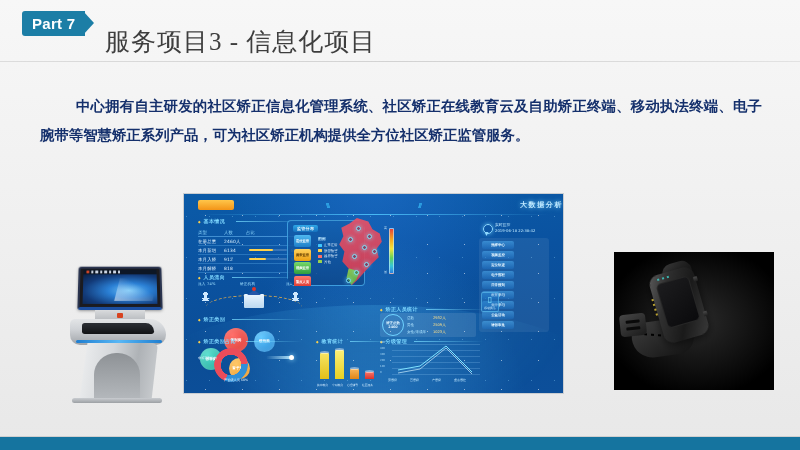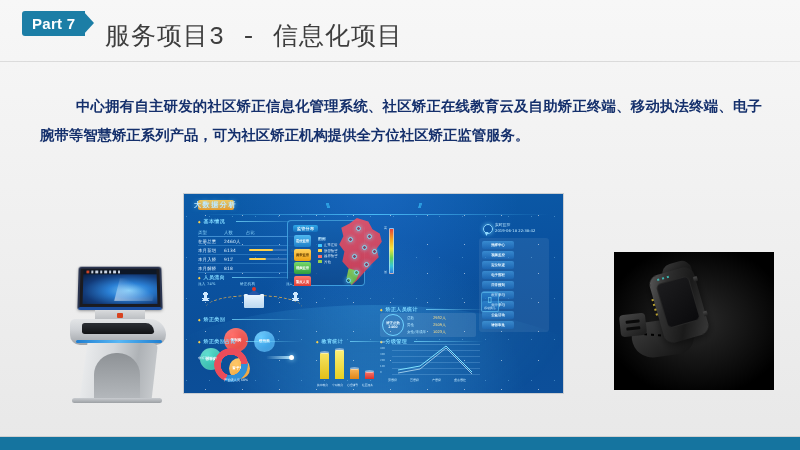--- a/index.html
+++ b/index.html
@@ -19,23 +19,23 @@
     font-size:15px; font-weight:bold; letter-spacing:.3px;
     padding:0 9px 0 10px; border-radius:3px 0 0 3px;
   }
   .part-tag-arrow {
     position:absolute; left:83px; top:11px; width:0; height:0;
     border-top:12.5px solid transparent;
     border-bottom:12.5px solid transparent;
     border-left:11px solid #1c7ea6;
   }
   .header-title {
-    position:absolute; left:105px; top:19px;
+    position:absolute; left:105px; top:25px;
     font-size:25px; color:#3e3e3e; letter-spacing:1px;
-    font-family:Liberation Mono, monospace;
+    font-family:Liberation Serif, serif;
   }
   .header-rule {
     position:absolute; left:0; top:61px; width:800px; height:1px;
     background:linear-gradient(90deg,#dcdcdc,#d2d2d2 50%,#e2e2e2);
   }
 
   
   .logo { position:absolute; right:20px; top:7px; width:64px; height:50px; }
   .logo-mark {
     width:28px; height:28px; margin:0 auto;
@@ -144,21 +144,21 @@
     background-size:37px 29px, 23px 41px;
     background-position:3px 7px, 14px 2px;
   }
   .dash-swoosh {
     position:absolute; left:-10%; bottom:-28%; width:120%; height:72%;
     border-radius:50%;
     background:radial-gradient(ellipse at 50% 0%, rgba(90,200,255,.20), transparent 62%);
   }
 
   .dash-title {
-    position:absolute; left:0; top:6px; width:100%; text-align:left;
+    position:absolute; left:0; top:6px; width:100%; text-align:right;
     color:#bfe9ff; font-size:7px; font-weight:bold; letter-spacing:1.6px;
     text-shadow:0 0 5px rgba(120,220,255,.9);
     font-family:"DejaVu Sans","Liberation Sans",sans-serif;
     padding-left:10px;
   }
   .dash-title-slash { position:absolute; top:8px; color:#3fc8ff; font-size:7px; letter-spacing:-1px; }
   .dash-title-slash.l { left:142px; }
   .dash-title-slash.r { right:142px; }
   .dash-head-line {
     position:absolute; left:14px; right:14px; top:20px; height:1px;

